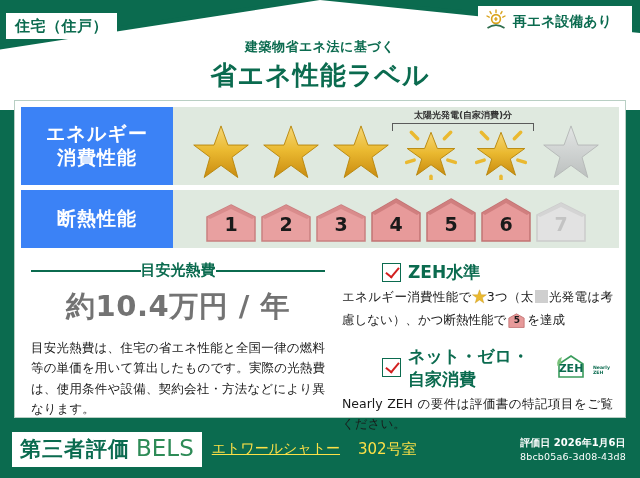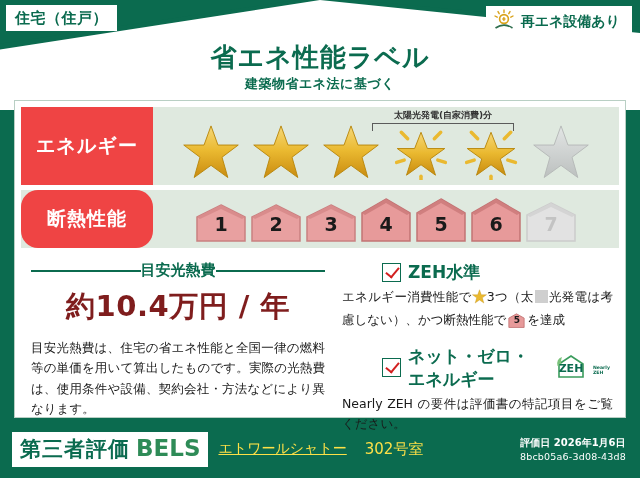--- a/index.html
+++ b/index.html
@@ -23,35 +23,35 @@
   }
   .roof-green-overlay {
     position: absolute;
     left: 0; top: 0; width: 640px; height: 112px;
     background: #0b6b4f;
     clip-path: polygon(0 0, 100% 0, 100% 24%, 50% -3%, 0 39%);
   }
 
   
   #housing-tag {
-    position: absolute; left: 6px; top: 5px;
+    position: absolute; left: 6px; top: 13px;
     background: #ffffff;
     color: #0b6b4f;
     font-weight: bold;
     font-size: 15px;
     padding: 4px 9px 3px 9px;
     letter-spacing: .5px;
     z-index: 8;
   }
   
   #renewable-badge {
     position: absolute; right: 8px; top: 6px;
     background: #ffffff;
     display: flex; align-items: center; gap: 5px;
-    padding: 3px 12px 3px 6px;
+    padding: 3px 20px 3px 6px;
     z-index: 8;
   }
   #renewable-badge .badge-text {
     color: #0b6b4f; font-weight: bold; font-size: 14px;
   }
 
   
   #title-block {
     position: absolute; left: 0; right: 0; top: 38px;
     text-align: center; z-index: 6;
@@ -69,22 +69,22 @@
   }
 
   
   .rating-row {
     display: flex; align-items: stretch;
     background: #dfe9df;
     margin: 6px 6px 0 6px;
     height: 78px;
   }
   .rating-label {
-    background: #ef4444; color: #ffffff;
-    width: 132px; flex: none;
+    background: #3b82f6; color: #ffffff;
+    width: 152px; flex: none;
     display: flex; flex-direction: column;
     align-items: center; justify-content: center;
     font-size: 19px; font-weight: bold; line-height: 1.25;
     letter-spacing: 1px;
   }
   .rating-body { flex: 1; position: relative; }
 
   
   #stars-wrap {
     display: flex; align-items: center; justify-content: center;
@@ -105,21 +105,21 @@
   #solar-bracket .bracket-text {
     font-size: 9px; color: #333333; font-weight: bold; white-space: nowrap;
   }
   #solar-bracket .bracket-line {
     margin-top: 1px; height: 8px;
     border: 1px solid #5b5b5b; border-bottom: none;
   }
 
   
   .insul-row { height: 58px; margin-top: 5px; }
-  .insul-row .rating-label { font-size: 19px; border-radius: 17px; }
+  .insul-row .rating-label { font-size: 19px; }
   #houses-wrap {
     display: flex; align-items: flex-end; justify-content: center;
     gap: 3px; height: 100%; padding-bottom: 7px;
   }
   .house {
     position: relative; width: 52px;
     display: flex; align-items: flex-end; justify-content: center;
   }
   .house .num {
     position: relative; z-index: 2;
@@ -136,21 +136,21 @@
   #col-left { width: 320px; padding: 8px 10px 0 16px; }
   #col-right { flex: 1; padding: 8px 12px 0 6px; border-left: 1px solid #ffffff; }
 
   #cost-heading {
     display: flex; align-items: center; 
     color: #0b6b4f; font-weight: bold; font-size: 15px;
     justify-content: center;
   }
   #cost-heading .rule { flex: 1; height: 2px; background: #0b6b4f; }
   #cost-value {
-    text-align: center; color: #7f1d1d;
+    text-align: center; color: #737373;
     font-size: 29px; font-weight: bold;
     margin-top: 7px; letter-spacing: .5px;
   }
   #cost-note {
     margin-top: 11px; font-size: 12.5px; color: #1a1a1a;
     line-height: 1.62; text-align: justify;
   }
 
   .check-line { display: flex; align-items: center; gap: 7px; padding-left: 40px; }
   .checkbox {
@@ -189,21 +189,21 @@
   #bottom-bar {
     position: absolute; left: 0; right: 0; bottom: 0; height: 58px;
     display: flex; align-items: center; z-index: 7;
   }
   #bels-box {
     background: #ffffff; margin-left: 12px;
     padding: 3px 8px 4px 8px;
     display: flex; align-items: baseline; gap: 6px;
   }
   #bels-jp { color: #0b6b4f; font-size: 21px; font-weight: bold; letter-spacing: 1px; }
-  #bels-en { color: #2e8b57; font-size: 23px; font-weight: bold; letter-spacing: 0px; }
+  #bels-en { color: #2e8b57; font-size: 23px; font-weight: normal; letter-spacing: 0px; }
   #building-name {
     color: #fde047; font-size: 14px; margin-left: 10px; white-space: nowrap; text-decoration: underline;
   }
   #room-no { color: #fde047; font-size: 15px; margin-left: 18px; white-space: nowrap; }
   #eval-block {
     margin-left: auto; margin-right: 14px; text-align: center; color: #ffffff;
   }
   #eval-date { font-size: 10px; font-weight: bold; }
   #eval-id { font-size: 9.5px; margin-top: 1px; letter-spacing: .2px; }
 </style>
@@ -229,29 +229,30 @@
         </g>
         <circle cx="12" cy="10" r="4.4" fill="none" stroke="#d9a21a" stroke-width="1.6"></circle>
         <path d="M10.3 10 h3.2 M11.9 7.9 v4.2" stroke="#d9a21a" stroke-width="1.3" fill="none"></path>
         <path d="M3.5 19 Q12 13.2 20.5 19" stroke="#2f6e4e" stroke-width="1.6" fill="none"></path>
       </svg>
     </span>
     <span class="badge-text">再エネ設備あり</span>
   </div>
 
   <div id="title-block">
+    <div id="title-sub">建築物省エネ法に基づく</div>
     <div id="title-main">省エネ性能ラベル</div>
-    <div id="title-sub">建築物省エネ法に基づく</div>
   </div>
 
   <div id="card">
 
     <div class="rating-row">
       <div class="rating-label">
         <span>エネルギー</span>
+        <span>消費性能</span>
       </div>
       <div class="rating-body">
 
         <div id="solar-bracket">
           <div class="bracket-text">太陽光発電(自家消費)分</div>
           <div class="bracket-line"></div>
         </div>
 
         <div id="stars-wrap">
 
@@ -415,21 +416,21 @@
               <svg viewBox="0 0 20 18" style="position:absolute;inset:0">
                 <polygon points="10,1 19,6 19,17 1,17 1,6" fill="#e79a9a" stroke="#c27474" stroke-width="1"></polygon>
               </svg>
               <span class="mnum">5</span></span><span>を達成</span>
           </div>
         </div>
 
         <div id="zeh-block">
           <div class="check-line">
             <span class="checkbox"></span>
-            <span class="check-title">ネット・ゼロ・エネルギー</span>
+            <span class="check-title">ネット・ゼロ・自家消費</span>
             <span id="zeh-logo">
               <svg width="58" height="26" viewBox="0 0 58 26">
                 <path d="M4 24 V11 L16 3 L28 11 V24 Z" fill="none" stroke="#3a9c5c" stroke-width="1.6"></path>
                 <path d="M2.5 13 Q1 6 7 4 Q5 9 7 12 Z" fill="#7ac27a"></path>
                 <text x="16" y="19" font-family="DejaVu Sans, sans-serif" font-size="11" font-weight="bold" fill="#0b6b4f" text-anchor="middle">ZEH</text>
                 <text x="38" y="16" font-family="DejaVu Sans, sans-serif" font-size="4.6" font-weight="bold" fill="#0b6b4f">Nearly</text>
                 <text x="38" y="21" font-family="DejaVu Sans, sans-serif" font-size="4.6" font-weight="bold" fill="#0b6b4f">ZEH</text>
               </svg>
             </span>
           </div>

